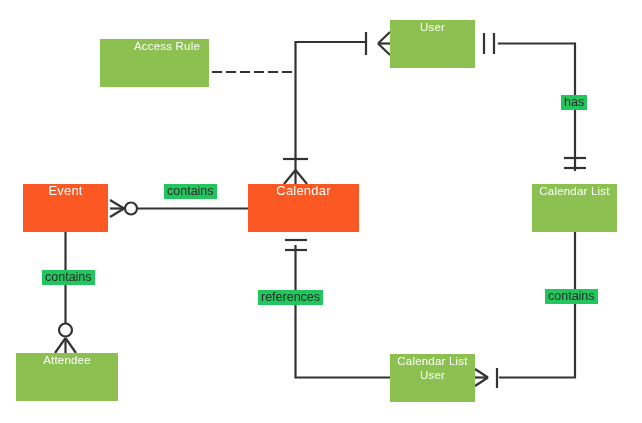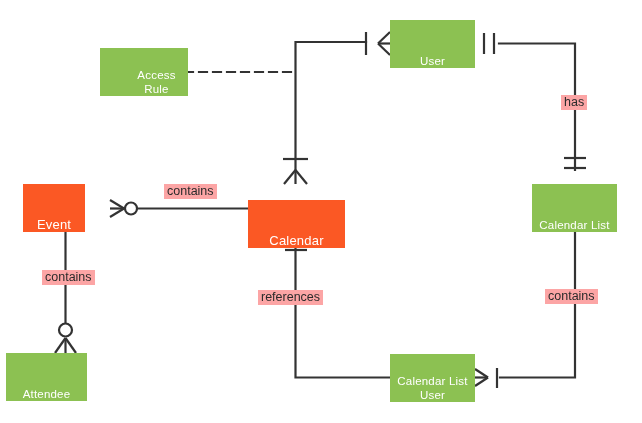--- a/index.html
+++ b/index.html
@@ -19,39 +19,39 @@
     position: absolute;
     left: 0;
     top: 0;
     width: 642px;
     height: 423px;
   }
   .entity-box {
     position: absolute;
     box-sizing: border-box;
     display: flex;
-    align-items: flex-end;
+    align-items: flex-start;
     justify-content: center;
     text-align: center;
     color: #ffffff;
     font-size: 11.5px;
     line-height: 14px;
     letter-spacing: 0.2px;
     user-select: none;
   }
   .entity-green { background: #8cc152; }
   .entity-orange { background: #fb5824; }
   .entity-label { display: block; padding: 0 4px; }
   .edge-label {
     position: absolute;
     color: #2b2b2b;
     font-size: 12.5px;
     line-height: 15px;
     white-space: nowrap;
-    background: #fca5a5;
+    background: #22c55e;
     padding: 0 3px;
     user-select: none;
   }
 </style>
 </head>
 <body>
 
 <div id="diagram-root">
 
   <svg id="er-canvas" viewBox="0 0 642 423">
@@ -119,41 +119,41 @@
 
       <g>
         <line x1="488" y1="377.5" x2="475" y2="369"></line>
         <line x1="488" y1="377.5" x2="475" y2="386"></line>
         <line x1="488" y1="377.5" x2="475" y2="377.5"></line>
         <line x1="497" y1="368" x2="497" y2="388"></line>
       </g>
     </g>
   </svg>
 
-  <div class="entity-box entity-green" style="left:100px; top:48px; width:88px; height:48px;padding-left:25px;">
+  <div class="entity-box entity-green" style="left:100px; top:39px; width:109px; height:48px;padding-left:25px;">
     <span class="entity-label">Access Rule</span>
   </div>
 
   <div class="entity-box entity-green" style="left:390px; top:20px; width:85px; height:48px;">
     <span class="entity-label">User</span>
   </div>
 
   <div class="entity-box entity-green" style="left:532px; top:184px; width:85px; height:48px;">
     <span class="entity-label">Calendar List</span>
   </div>
 
-  <div class="entity-box entity-orange" style="left:23px; top:184px; width:62px; height:48px; font-size:13px;">
+  <div class="entity-box entity-orange" style="left:23px; top:184px; width:85px; height:48px; font-size:13px;">
     <span class="entity-label">Event</span>
   </div>
 
-  <div class="entity-box entity-orange" style="left:248px; top:184px; width:97px; height:48px; font-size:13px;margin-top:16px;">
+  <div class="entity-box entity-orange" style="left:248px; top:184px; width:111px; height:48px; font-size:13px;">
     <span class="entity-label">Calendar</span>
   </div>
 
-  <div class="entity-box entity-green" style="left:6px; top:353px; width:81px; height:48px;">
+  <div class="entity-box entity-green" style="left:16px; top:353px; width:102px; height:48px;">
     <span class="entity-label">Attendee</span>
   </div>
 
   <div class="entity-box entity-green" style="left:390px; top:354px; width:85px; height:48px;">
     <span>
       <span>Calendar List</span><br>
       <span>User</span>
     </span>
   </div>
 

